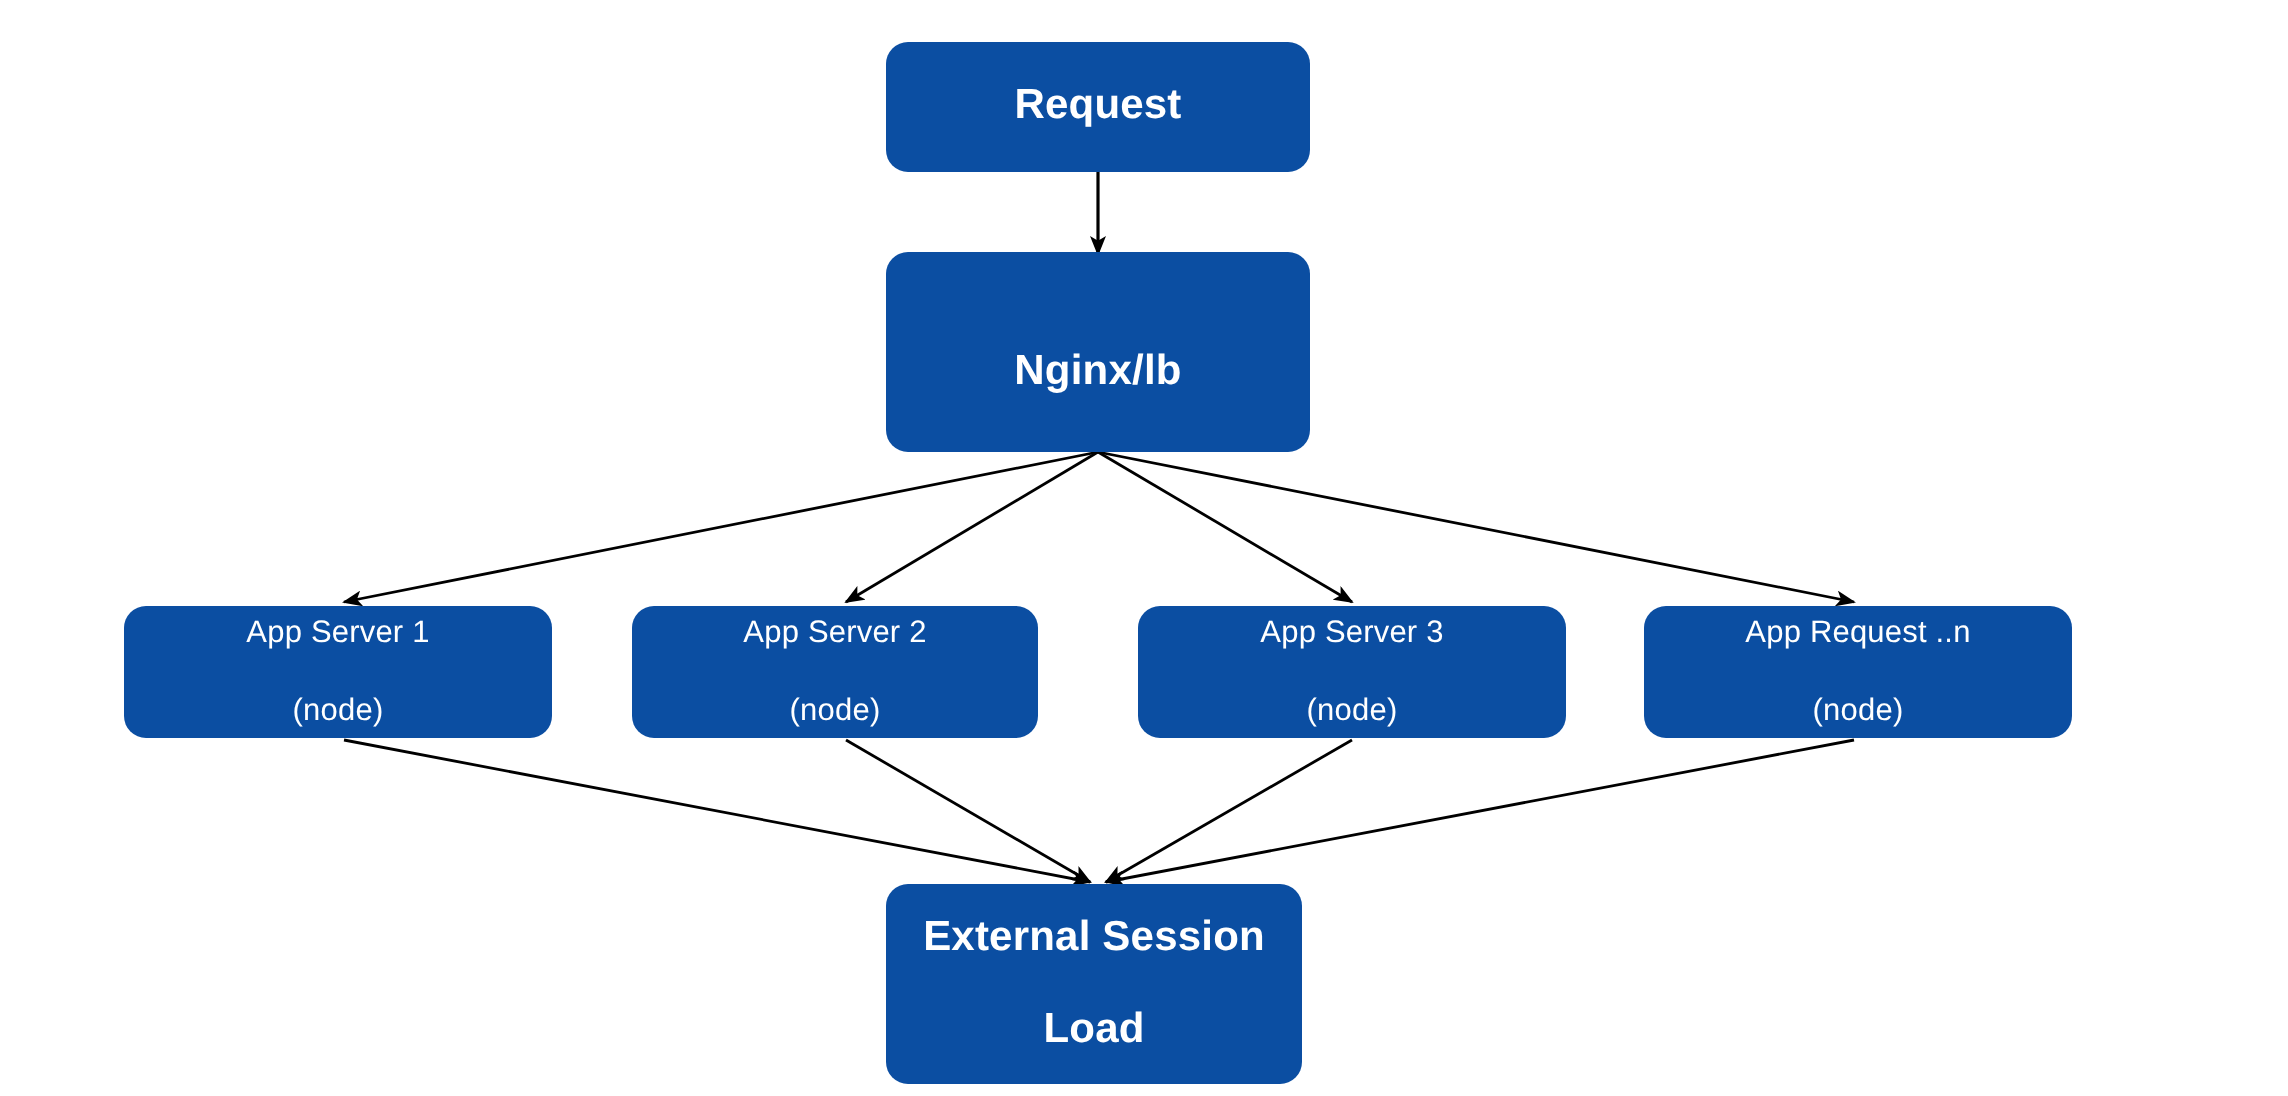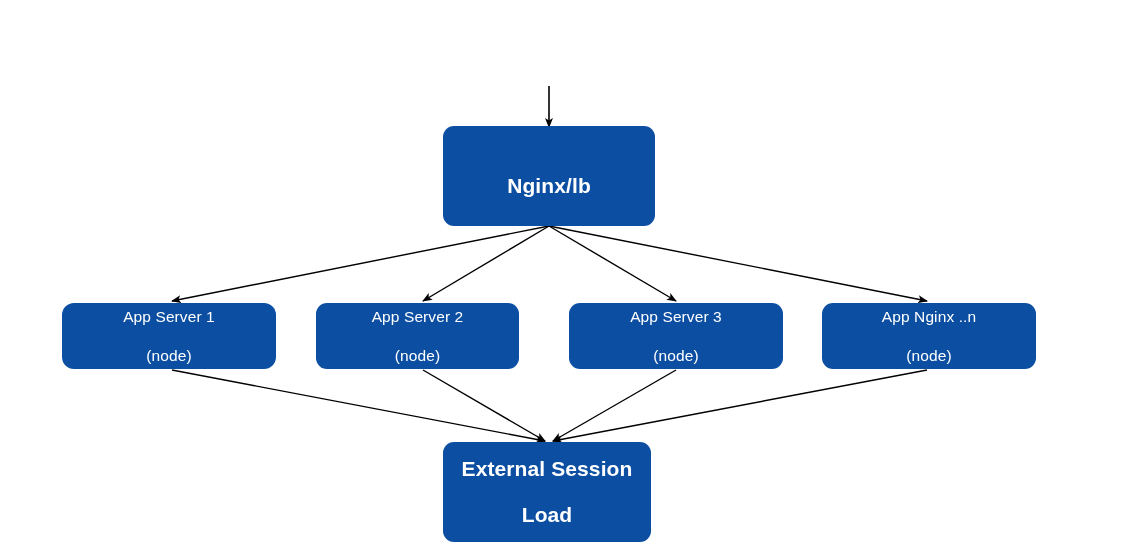--- a/index.html
+++ b/index.html
@@ -39,21 +39,21 @@
   }
   .node .line1 { display: block; }
   .node .line2 { display: block; margin-top: 20px; }
 
   
   .node.major { font-size: 21px; font-weight: 600; letter-spacing: 0.1px; }
   .node.minor { font-size: 15.5px; font-weight: 400; letter-spacing: 0.1px; }
 
   #node-request       { left: 443px; top: 21px;  width: 212px; height: 65px; }
   #node-load-balancer { left: 443px; top: 126px; width: 212px; height: 100px; }
-  #node-app-server-1  { left: 62px;  top: 303px; width: 214px; height: 66px; border-radius: 12px; }
+  #node-app-server-1  { left: 62px;  top: 303px; width: 214px; height: 66px; }
   #node-app-server-2  { left: 316px; top: 303px; width: 203px; height: 66px; }
   #node-app-server-3  { left: 569px; top: 303px; width: 214px; height: 66px; align-items: center; }
   #node-app-server-n  { left: 822px; top: 303px; width: 214px; height: 66px; }
   #node-session-store { left: 443px; top: 442px; width: 208px; height: 100px; }
 </style>
 </head>
 <body>
 
 <div id="canvas">
 
@@ -70,20 +70,23 @@
     <line x1="549" y1="226" x2="423" y2="301" stroke="#000000" stroke-width="1.4" marker-end="url(#arrowhead)"></line>
     <line x1="549" y1="226" x2="676" y2="301" stroke="#000000" stroke-width="1.4" marker-end="url(#arrowhead)"></line>
     <line x1="549" y1="226" x2="927" y2="301" stroke="#000000" stroke-width="1.4" marker-end="url(#arrowhead)"></line>
 
     <line x1="172" y1="370" x2="545" y2="441" stroke="#000000" stroke-width="1.4" marker-end="url(#arrowhead)"></line>
     <line x1="423" y1="370" x2="545" y2="441" stroke="#000000" stroke-width="1.4" marker-end="url(#arrowhead)"></line>
     <line x1="676" y1="370" x2="553" y2="441" stroke="#000000" stroke-width="1.4" marker-end="url(#arrowhead)"></line>
     <line x1="927" y1="370" x2="553" y2="441" stroke="#000000" stroke-width="1.4" marker-end="url(#arrowhead)"></line>
   </svg>
 
+  <div class="node major" id="node-request">
+    <span class="line1">Request</span>
+  </div>
 
   <div class="node major" id="node-load-balancer">
     <span class="line2">Nginx/lb</span>
   </div>
 
   <div class="node minor" id="node-app-server-1">
     <span class="line1">App Server 1</span>
     <span class="line2">(node)</span>
   </div>
 
@@ -91,21 +94,21 @@
     <span class="line1">App Server 2</span>
     <span class="line2">(node)</span>
   </div>
 
   <div class="node minor" id="node-app-server-3">
     <span class="line1">App Server 3</span>
     <span class="line2">(node)</span>
   </div>
 
   <div class="node minor" id="node-app-server-n">
-    <span class="line1">App Nginx ..n</span>
+    <span class="line1">App Request ..n</span>
     <span class="line2">(node)</span>
   </div>
 
   <div class="node major" id="node-session-store">
     <span class="line1">External Session</span>
     <span class="line2">Load</span>
   </div>
 
 </div>
 

